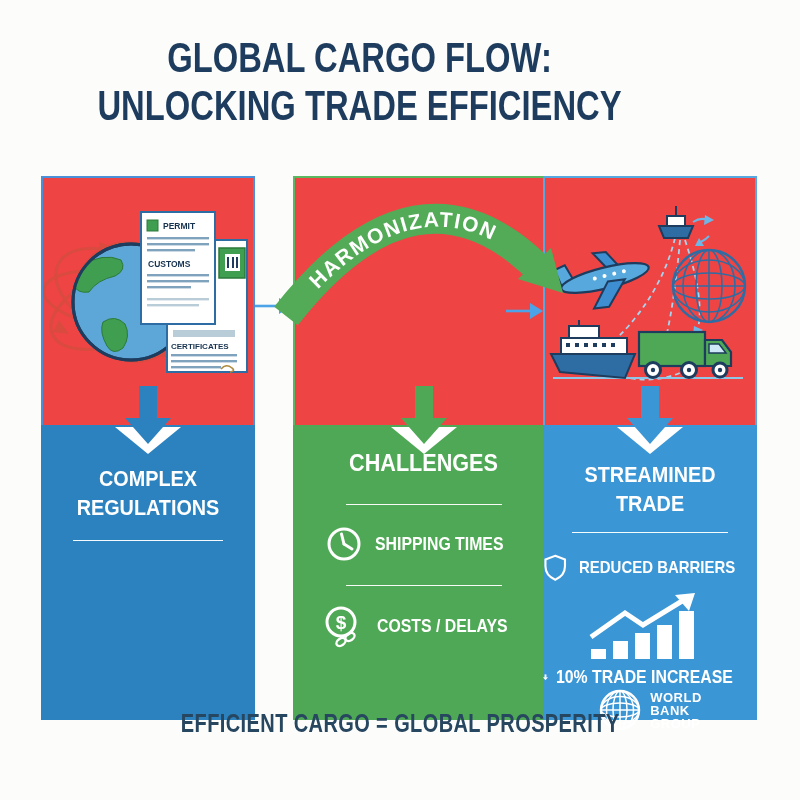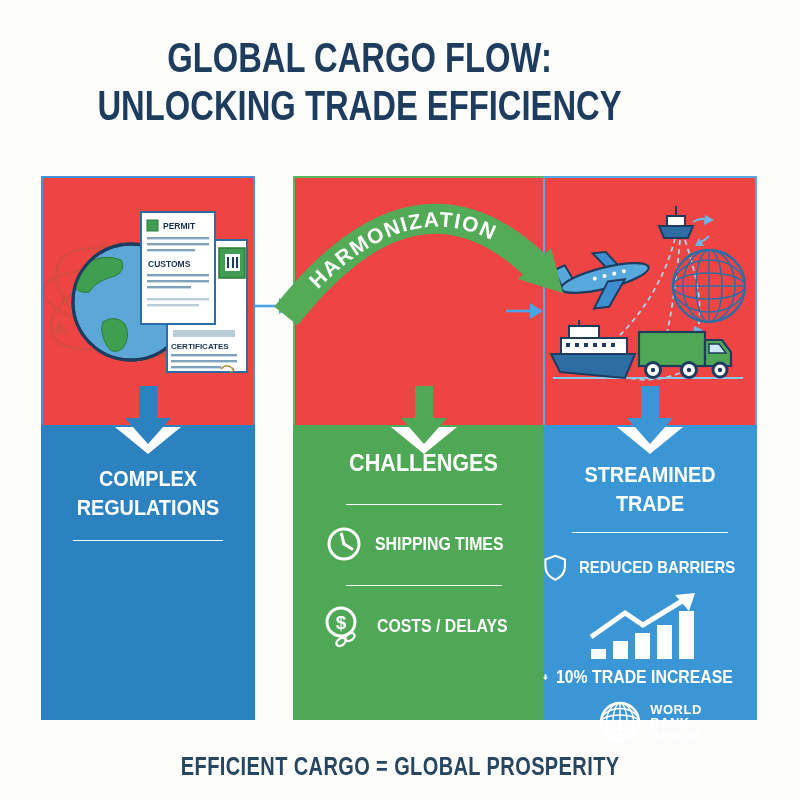--- a/index.html
+++ b/index.html
@@ -27,21 +27,21 @@
   .itemlabel{display:inline-block;font-size:18px;font-weight:800;white-space:nowrap;
     transform:scaleX(0.88);transform-origin:left center;color:#fff;}
   .boundary-arrow{position:absolute;top:200px;left:50%;transform:translateX(-50%);z-index:3;}
   .illu{position:absolute;}
   .connector{position:absolute;z-index:4;}
   .arc-wrap{position:absolute;left:268px;top:178px;z-index:5;}
   
   .logo-row{display:flex;align-items:center;justify-content:center;gap:8px;}
   .logo-text{text-align:left;font-size:13px;font-weight:800;line-height:13px;letter-spacing:.5px;color:#fff;}
   
-  .footer{position:absolute;top:752px;left:0;width:800px;text-align:center;color:#27465f;}
+  .footer{position:absolute;top:709px;left:0;width:800px;text-align:center;color:#27465f;}
   .footer .fline{display:inline-block;font-size:25px;font-weight:700;letter-spacing:.5px;
     transform:scaleX(0.8);transform-origin:center;white-space:nowrap;}
 </style>
 </head>
 <body>
 
 <div class="canvas">
 
   <div class="title">
     <span class="tline">GLOBAL CARGO FLOW:</span>
@@ -258,21 +258,21 @@
         <polyline points="4,44 38,20 56,32 100,5" fill="none" stroke="#ffffff" stroke-width="5"></polyline>
         <polygon points="108,0 88,2 102,18" fill="#ffffff"></polygon>
       </svg>
       <div class="itemrow" style="margin-top:4px;gap:8px;">
         <svg width="15" height="19" viewBox="0 0 16 20">
           <rect x="5" y="0" width="6" height="10" fill="#ffffff"></rect>
           <polygon points="0,9 16,9 8,19" fill="#ffffff"></polygon>
         </svg>
         <span class="itemlabel" style="font-size:18px;">10% TRADE INCREASE</span>
       </div>
-      <div class="logo-row" style="margin-top:12px;">
+      <div class="logo-row" style="">
         <svg width="44" height="44" viewBox="0 0 44 44">
           <circle cx="22" cy="22" r="19" fill="none" stroke="#ffffff" stroke-width="2.4"></circle>
           <ellipse cx="22" cy="22" rx="19" ry="7" fill="none" stroke="#ffffff" stroke-width="1.5"></ellipse>
           <ellipse cx="22" cy="22" rx="19" ry="13.5" fill="none" stroke="#ffffff" stroke-width="1.5"></ellipse>
           <ellipse cx="22" cy="22" rx="7" ry="19" fill="none" stroke="#ffffff" stroke-width="1.5"></ellipse>
           <ellipse cx="22" cy="22" rx="13.5" ry="19" fill="none" stroke="#ffffff" stroke-width="1.5"></ellipse>
           <line x1="3" y1="22" x2="41" y2="22" stroke="#ffffff" stroke-width="1.5"></line>
           <line x1="22" y1="3" x2="22" y2="41" stroke="#ffffff" stroke-width="1.5"></line>
         </svg>
         <div class="logo-text">

